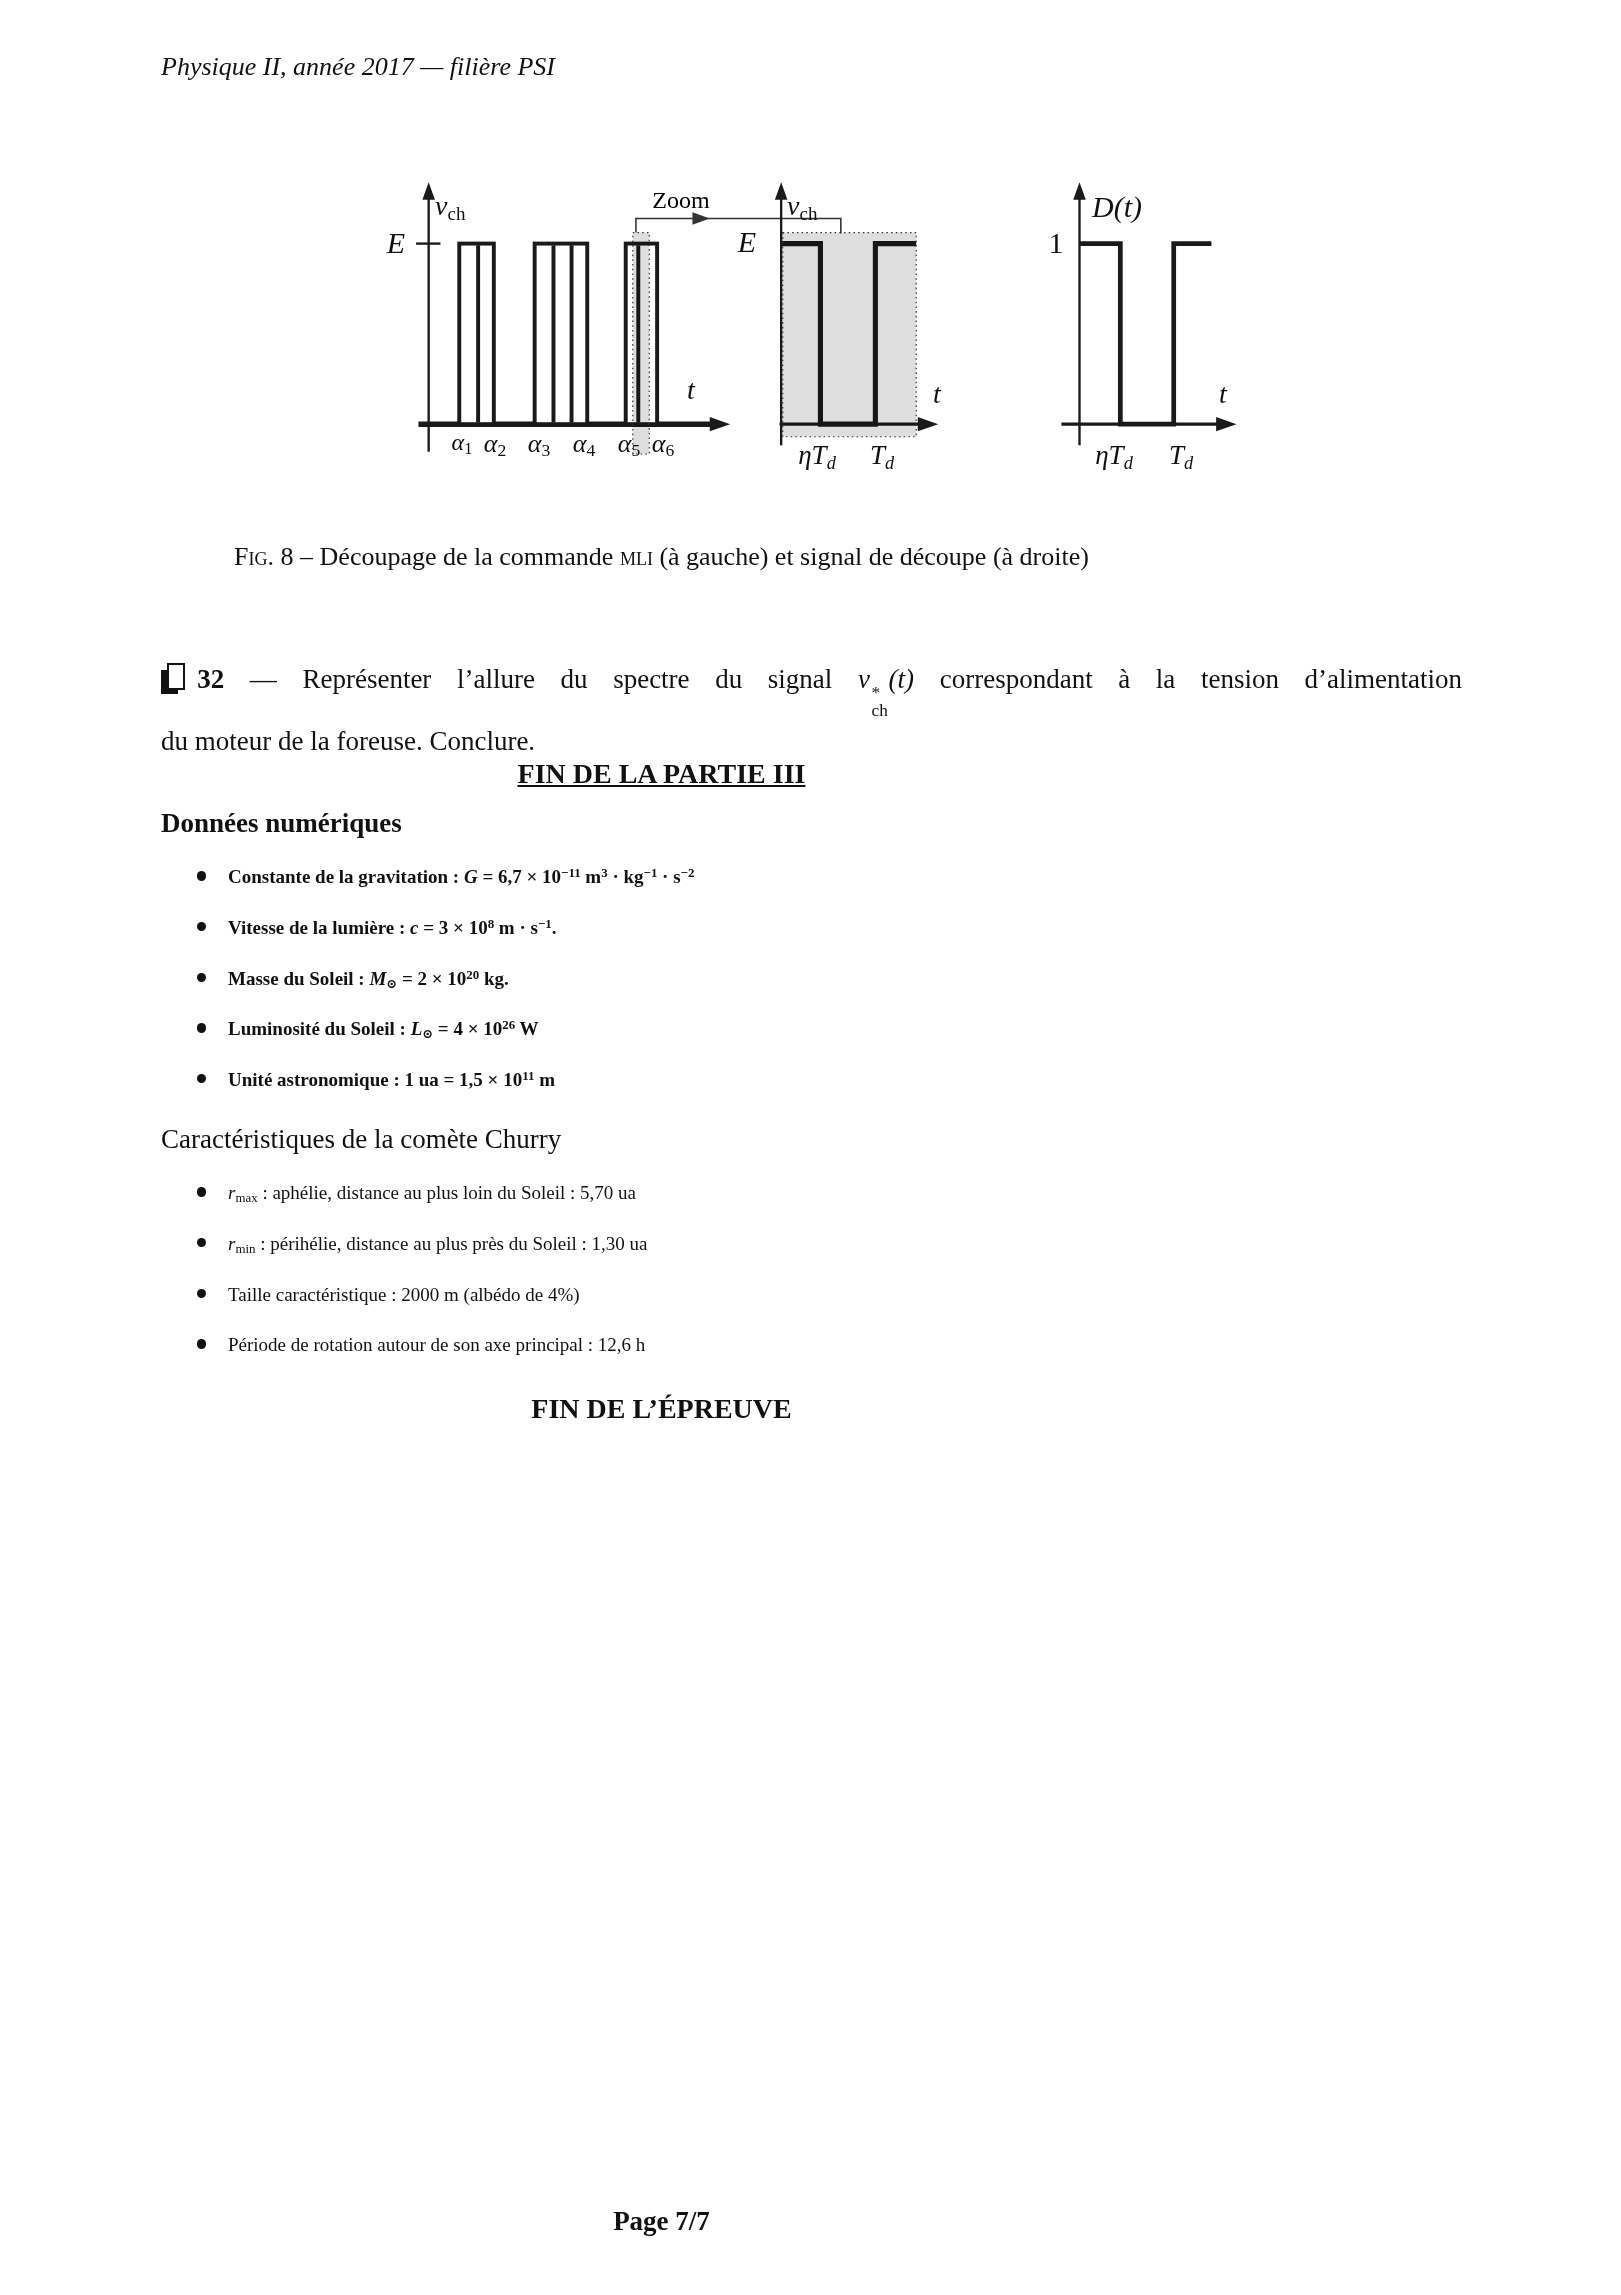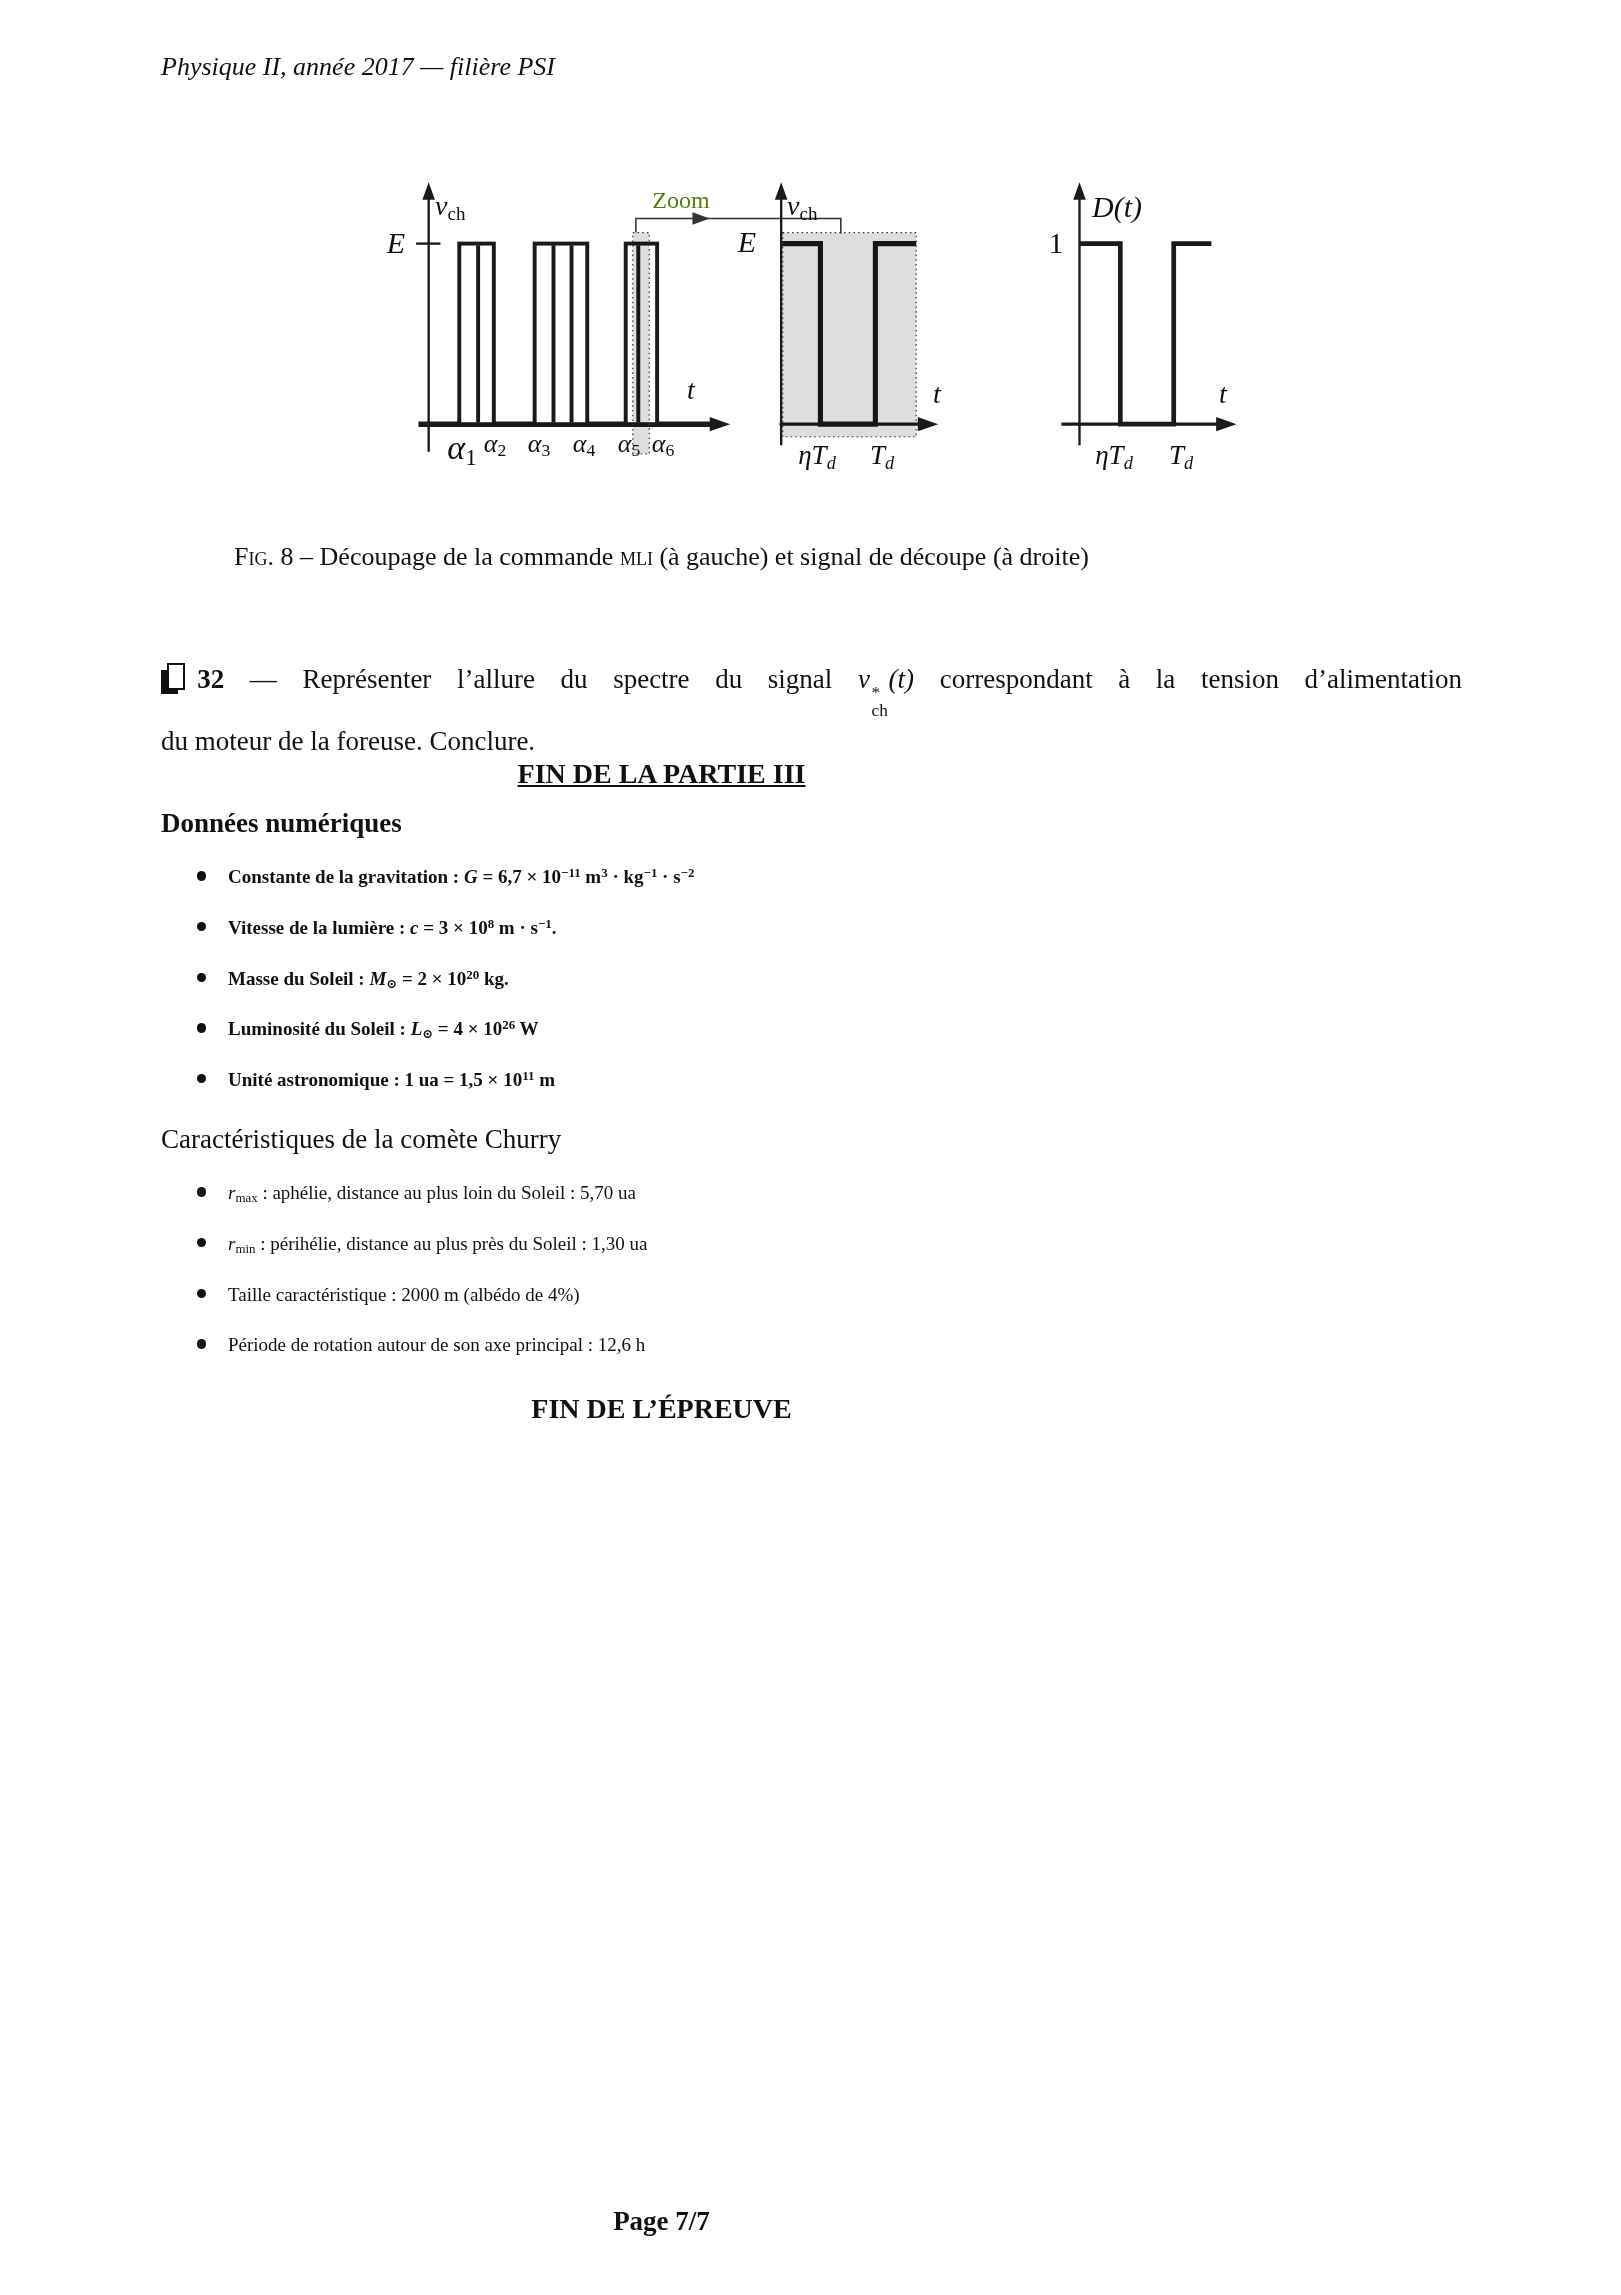--- a/index.html
+++ b/index.html
@@ -15,21 +15,21 @@
   .center{left:0;width:1323px;text-align:center;}
   .sup{font-size:68%;vertical-align:0.5em;line-height:0;}
   .sub{font-size:68%;vertical-align:-0.22em;line-height:0;}
   .header{top:52px;left:161px;font-style:italic;font-size:26px;}
   
   .fig-label{position:absolute;font-size:27px;transform:translateX(-50%);white-space:nowrap;}
   .fig-label sub{font-size:68%;vertical-align:-0.25em;line-height:0;font-style:normal;}
   .fig-label sub.subit{font-style:italic;}
   .anchor-left{transform:none;margin-top:36px;}
   .big{font-size:30px;}
-  .zoomtxt{font-size:24px;color:#4d7c0f;}
+  .zoomtxt{font-size:24px;color:#000000;}
   .caption{top:542px;font-size:26px;}
   
   .q32{top:658px;left:161px;width:1301px;font-size:27px;line-height:42px;}
   .q-line1{text-align:justify;text-align-last:justify;white-space:nowrap;}
   .q-line2{text-align:left;}
   .qbox{position:relative;display:inline-block;width:23.6px;height:31px;margin-right:12.6px;vertical-align:-5.5px;}
   .qbox-shadow{position:absolute;left:0;bottom:0;width:16.5px;height:24px;background:#111;}
   .qbox-face{position:absolute;right:0;top:0;width:13.3px;height:23px;background:#fff;border:2.4px solid #111;}
   .supsub{display:inline-flex;flex-direction:column;vertical-align:-0.55em;line-height:1.05;font-size:64%;margin-left:1.6px;margin-right:0.8px;}
   .supsub .top,.supsub .bot{display:block;}
@@ -90,21 +90,21 @@
     <path d="M1549,531 L1575,540 L1549,549 Z" fill="#1a1a1a" stroke="none"></path>
     <path d="M1375,310 H1427 V540 H1495 V310 H1543" stroke-width="6"></path>
   </g>
 </svg>
 
 <span class="fig-label anchor-left" style="left:435px;top:154px;font-size:28px;"><i>v</i><sub>ch</sub></span>
 <span class="fig-label big it" style="left:396px;top:226px;">E</span>
 <span class="fig-label it" style="left:691px;top:374px;font-size:28px;">t</span>
 <span class="fig-label zoomtxt" style="left:681px;top:187px;">Zoom</span>
 
-<span class="fig-label" style="left:462px;top:429px;font-size:34px;"><i>α</i><sub>1</sub></span>
+<span class="fig-label" style="left:462px;top:429px;font-size:24px;"><i>α</i><sub>1</sub></span>
 <span class="fig-label" style="left:495px;top:429px;font-size:26px;"><i>α</i><sub>2</sub></span>
 <span class="fig-label" style="left:539px;top:429px;font-size:26px;"><i>α</i><sub>3</sub></span>
 <span class="fig-label" style="left:584px;top:429px;font-size:26px;"><i>α</i><sub>4</sub></span>
 <span class="fig-label" style="left:629px;top:429px;font-size:26px;"><i>α</i><sub>5</sub></span>
 <span class="fig-label" style="left:663px;top:429px;font-size:26px;"><i>α</i><sub>6</sub></span>
 
 <span class="fig-label anchor-left" style="left:787px;top:154px;font-size:28px;"><i>v</i><sub>ch</sub></span>
 <span class="fig-label big it" style="left:747px;top:225px;">E</span>
 <span class="fig-label it" style="left:937px;top:378px;font-size:28px;">t</span>
 <span class="fig-label" style="left:817px;top:440px;"><i>η</i><i>T</i><sub class="subit">d</sub></span>

